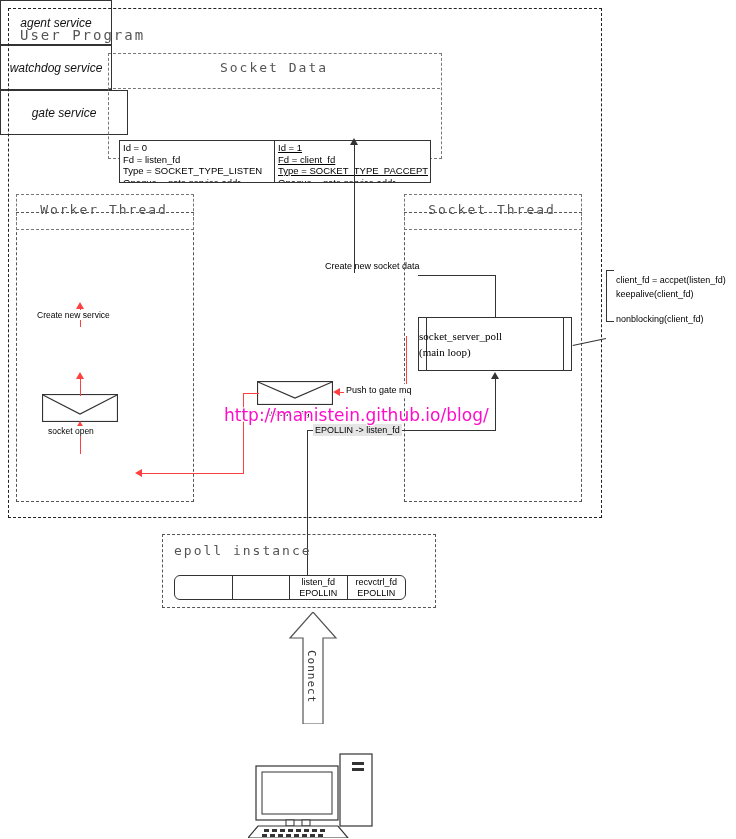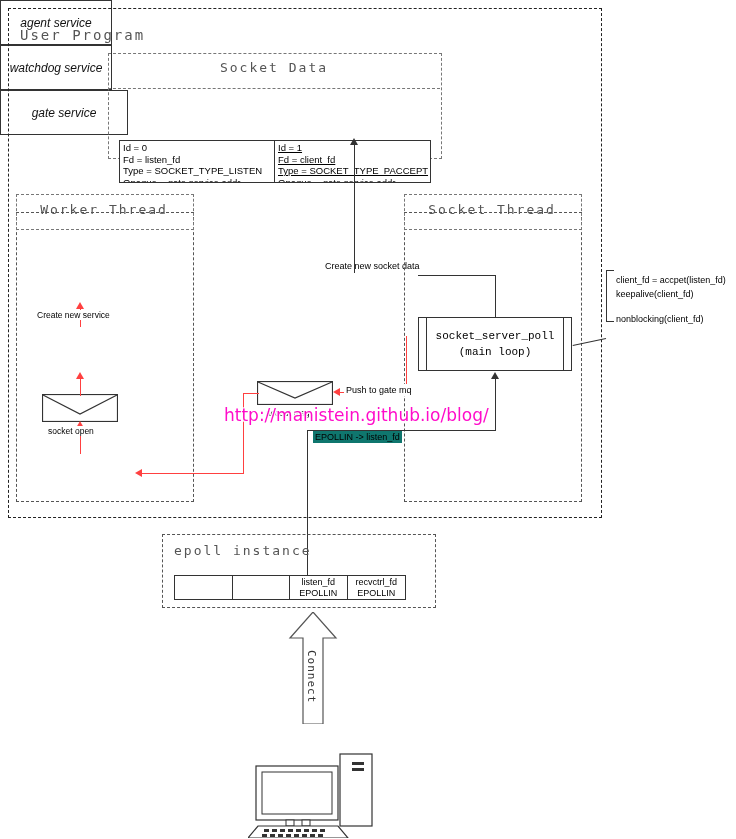--- a/index.html
+++ b/index.html
@@ -133,38 +133,38 @@
 <div class="r-arrow-up" style="left:76px;top:421px;"></div>
 <div class="abs note-sm" style="left:47px;top:426px;background:#fff;padding:0 1px;">socket open</div>
 
 <div class="abs frame-dashdot" style="left:404px;top:212px;width:176px;height:288px;"></div>
 <div class="abs frame-dash" style="left:404px;top:194px;width:176px;height:34px;"></div>
 <div class="abs mono-title" style="left:404px;top:202px;width:176px;text-align:center;font-size:13px;">Socket Thread</div>
 
 <div class="abs" style="left:418px;top:317px;width:154px;height:54px;border:1px solid #333;background:#fff;box-sizing:border-box;">
   <div class="abs" style="left:7px;top:0;height:52px;border-left:1px solid #333;"></div>
   <div class="abs" style="left:144px;top:0;height:52px;border-left:1px solid #333;"></div>
-  <div class="abs" style="left:0;top:10px;width:152px;text-align:center;
-       font-family:Liberation Mono, monospace;font-size:11px;line-height:16px;">
+  <div class="abs" style="left:0;top:10px;width:152px;
+       font-family:Liberation Serif, serif;font-size:11px;line-height:16px;">
     <div>socket_server_poll</div>
     <div>(main loop)</div>
   </div>
 </div>
 
 <div class="bracket" style="left:606px;top:270px;width:7px;height:50px;"></div>
 <div class="ln-h" style="left:572px;top:338px;width:34px;transform:rotate(-12deg);transform-origin:right center;"></div>
 <div class="abs note" style="left:616px;top:274px;">client_fd = accpet(listen_fd)</div>
 <div class="abs note" style="left:616px;top:288px;">keepalive(client_fd)</div>
 <div class="abs note" style="left:616px;top:313px;">nonblocking(client_fd)</div>
 
 <div class="ln-v" style="left:307px;top:430px;height:153px;"></div>
 <div class="ln-h" style="left:307px;top:430px;width:188px;"></div>
 <div class="ln-v" style="left:495px;top:379px;height:52px;"></div>
 <div class="arrow-up" style="left:491px;top:372px;"></div>
-<div class="abs note" style="left:313px;top:424px;background:#0f766e;padding:0 2px;margin-top:7px;">EPOLLIN -&gt; listen_fd</div>
+<div class="abs note" style="left:313px;top:424px;background:#e5e5e5;padding:0 2px;">EPOLLIN -&gt; listen_fd</div>
 
 <div class="rln-v" style="left:406px;top:336px;height:56px;"></div>
 <div class="rln-h" style="left:340px;top:392px;width:67px;"></div>
 <div class="r-arrow-left" style="left:333px;top:388px;"></div>
 <div class="abs note" style="left:344px;top:384px;background:#fff;padding:0 2px;">Push to gate mq</div>
 
 <svg class="abs" style="left:257px;top:381px;" width="76" height="24" viewBox="0 0 76 24">
   <rect x="0.5" y="0.5" width="75" height="23" fill="#fff" stroke="#333" stroke-width="1.2"></rect>
   <polyline points="1,1 38,17 75,1" fill="none" stroke="#333" stroke-width="1.2"></polyline>
 </svg>
@@ -173,21 +173,21 @@
 <div class="rln-v" style="left:243px;top:393px;height:80px;"></div>
 <div class="rln-h" style="left:142px;top:473px;width:102px;"></div>
 <div class="r-arrow-left" style="left:135px;top:469px;"></div>
 <div class="abs note-sm" style="left:266px;top:408px;">accept msg</div>
 
 <div class="watermark" style="left:224px;top:405px;">http://manistein.github.io/blog/</div>
 
 <div class="abs frame-dashdot" style="left:162px;top:534px;width:272px;height:72px;"></div>
 <div class="abs mono-title" style="left:174px;top:543px;font-size:13px;">epoll instance</div>
 
-<div class="epoll-tbl" style="left:174px;top:575px;width:232px;height:25px;position:absolute;">
+<div class="epoll-tbl" style="left:174px;top:575px;width:232px;height:25px;position:absolute;border-radius:6px;">
   <div class="ecell" style="width:58px;">
     <span></span>
     <span></span>
   </div>
   <div class="ecell" style="width:58px;">
     <span></span>
     <span></span>
   </div>
   <div class="ecell" style="width:58px;">
     <span>listen_fd</span>

